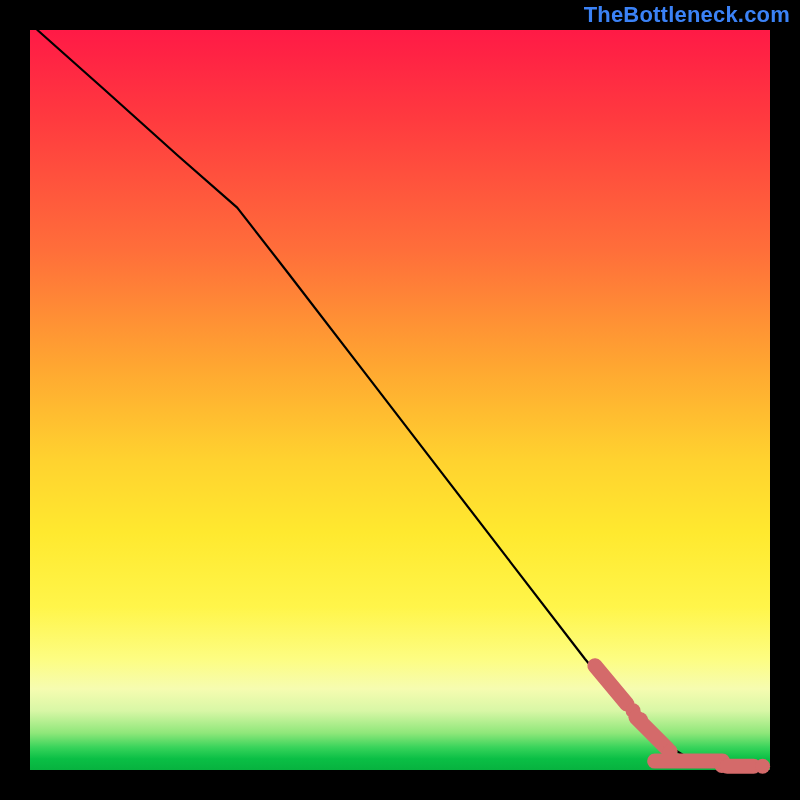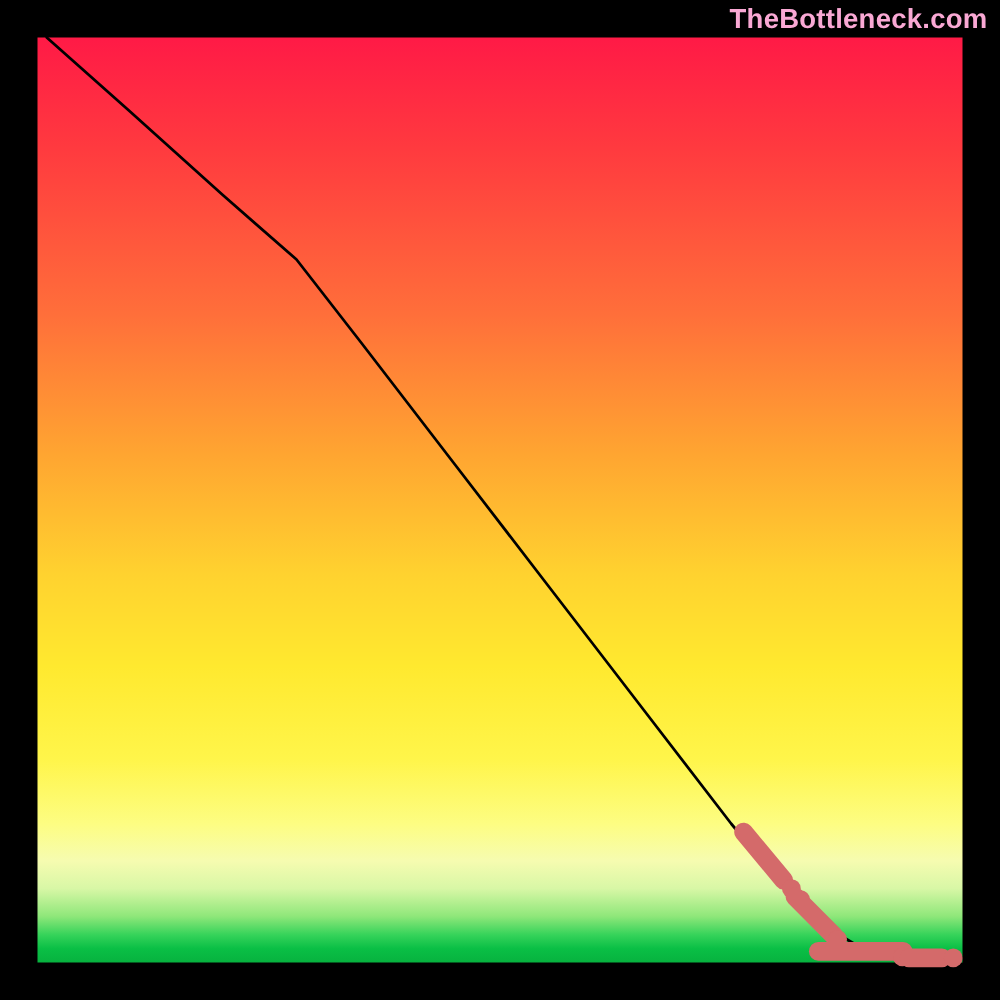--- a/index.html
+++ b/index.html
@@ -13,21 +13,21 @@
   }
   .stage {
     position: relative;
     width: 800px;
     height: 800px;
   }
   .watermark {
     position: absolute;
     top: 2px;
     right: 10px;
-    color: #f9a8d4;
+    color: #3b82f6;
     font-size: 22px;
     font-weight: 600;
     letter-spacing: 0.2px;
     user-select: none;
   }
   .plot-frame {
     position: absolute;
     left: 30px;
     top: 30px;
     width: 740px;

